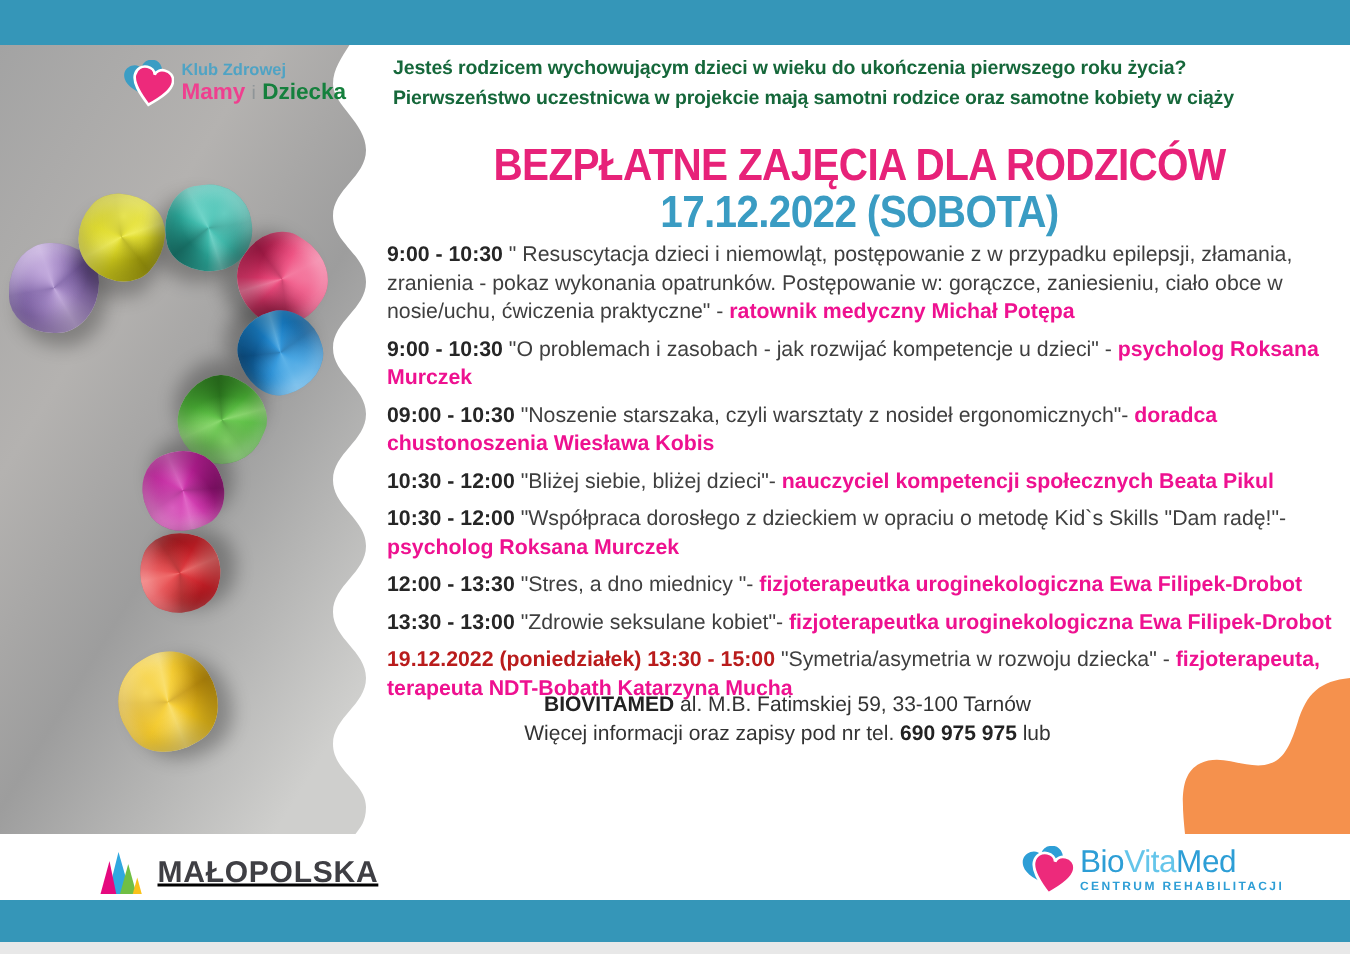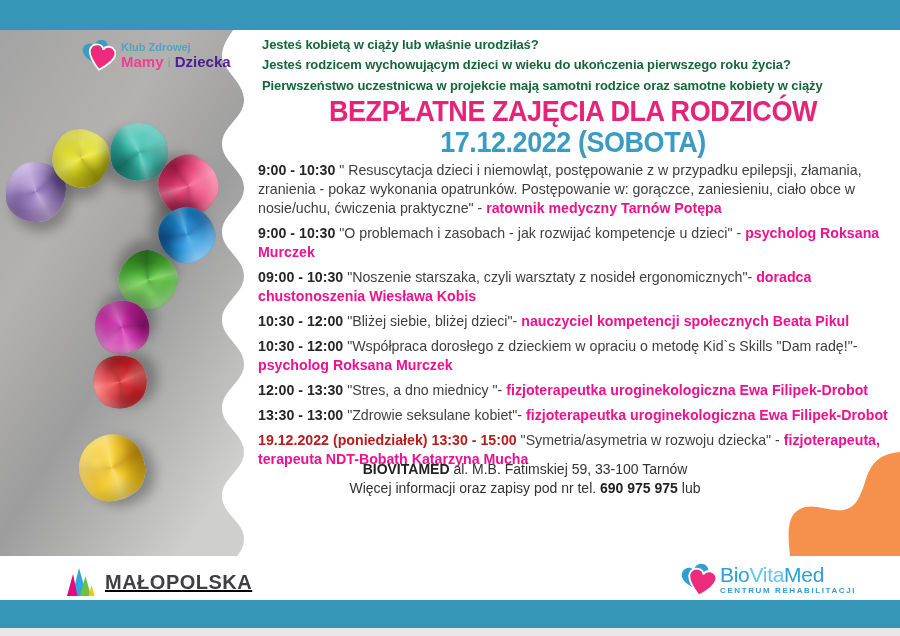--- a/index.html
+++ b/index.html
@@ -17,21 +17,21 @@
   .r1{border-radius:56% 44% 52% 48% / 45% 57% 43% 55%;}
   .r2{border-radius:50% 50% 44% 56% / 52% 48% 56% 44%;}
 
   
   .klub-logo{position:absolute;left:82px;top:40px;display:flex;align-items:center;gap:5px;}
   .klub-text{display:flex;flex-direction:column;line-height:1.05;}
   .klub-top{font-size:11px;color:#4fa3c4;font-weight:bold;}
   .klub-bottom{font-size:15px;font-weight:bold;}
   .klub-mamy{color:#ef3f8f;}
   .klub-i{color:#8f9598;font-weight:normal;font-size:13px;}
-  .klub-dziecka{color:#4c1d95;margin-top:25px;}
+  .klub-dziecka{color:#15803d;margin-top:25px;}
 
   
   .intro{position:absolute;left:262px;top:35px;width:628px;font-size:13px;font-weight:bold;
          color:#15673a;line-height:20.4px;letter-spacing:-0.1px;}
   .titles{position:absolute;left:253px;top:95px;width:640px;text-align:center;
           font-weight:bold;font-size:30px;line-height:31px;letter-spacing:-0.5px;}
   .title-line{transform:scaleX(.9);transform-origin:50% 50%;}
   .t-pink{color:#e72279;}
   .t-blue{color:#3a9cc3;}
 
@@ -118,32 +118,31 @@
     </svg>
     <div class="klub-text">
       <span class="klub-top">Klub Zdrowej</span>
       <span class="klub-bottom"><span class="klub-mamy">Mamy</span>
         <span class="klub-i">i</span>
         <span class="klub-dziecka">Dziecka</span></span>
     </div>
   </div>
 
   <div class="intro">
-      <div>Jesteś kobietą w ciąży lub właśnie urodziłaś?</div>
       <div>Jesteś rodzicem wychowującym dzieci w wieku do ukończenia pierwszego roku życia?</div>
       <div>Pierwszeństwo uczestnicwa w projekcie mają samotni rodzice oraz samotne kobiety w ciąży</div>
     </div>
 
   <div class="titles">
     <div class="title-line t-pink">BEZPŁATNE ZAJĘCIA DLA RODZICÓW</div>
     <div class="title-line t-blue">17.12.2022 (SOBOTA)</div>
   </div>
 
   <div class="schedule">
-      <div class="sched-item"><span class="time">9:00 - 10:30</span><span class="desc"> " Resuscytacja dzieci i niemowląt, postępowanie z w przypadku epilepsji, złamania, zranienia - pokaz wykonania opatrunków. Postępowanie w: gorączce, zaniesieniu, ciało obce w nosie/uchu, ćwiczenia praktyczne" - </span><span class="spec">ratownik medyczny Tarnów Potępa</span></div>
+      <div class="sched-item"><span class="time">9:00 - 10:30</span><span class="desc"> " Resuscytacja dzieci i niemowląt, postępowanie z w przypadku epilepsji, złamania, zranienia - pokaz wykonania opatrunków. Postępowanie w: gorączce, zaniesieniu, ciało obce w nosie/uchu, ćwiczenia praktyczne" - </span><span class="spec">ratownik medyczny Michał Potępa</span></div>
       <div class="sched-item"><span class="time">9:00 - 10:30</span><span class="desc"> "O problemach i zasobach - jak rozwijać kompetencje u dzieci" - </span><span class="spec">psycholog Roksana Murczek</span></div>
       <div class="sched-item"><span class="time">09:00 - 10:30</span><span class="desc"> "Noszenie starszaka, czyli warsztaty z nosideł ergonomicznych"- </span><span class="spec">doradca chustonoszenia Wiesława Kobis</span></div>
       <div class="sched-item"><span class="time">10:30 - 12:00</span><span class="desc"> "Bliżej siebie, bliżej dzieci"- </span><span class="spec">nauczyciel kompetencji społecznych Beata Pikul</span></div>
       <div class="sched-item"><span class="time">10:30 - 12:00</span><span class="desc"> "Współpraca dorosłego z dzieckiem w opraciu o metodę Kid`s Skills "Dam radę!"- </span><span class="spec">psycholog Roksana Murczek</span></div>
       <div class="sched-item"><span class="time">12:00 - 13:30</span><span class="desc"> "Stres, a dno miednicy "- </span><span class="spec">fizjoterapeutka uroginekologiczna Ewa Filipek-Drobot</span></div>
       <div class="sched-item"><span class="time">13:30 - 13:00</span><span class="desc"> "Zdrowie seksulane kobiet"- </span><span class="spec">fizjoterapeutka uroginekologiczna Ewa Filipek-Drobot</span></div>
       <div class="sched-item blue"><span class="time">19.12.2022 (poniedziałek) 13:30 - 15:00</span><span class="desc"> "Symetria/asymetria w rozwoju dziecka" - </span><span class="spec">fizjoterapeuta, terapeuta NDT-Bobath Katarzyna Mucha</span></div>
     </div>
 
   <div class="contact">

